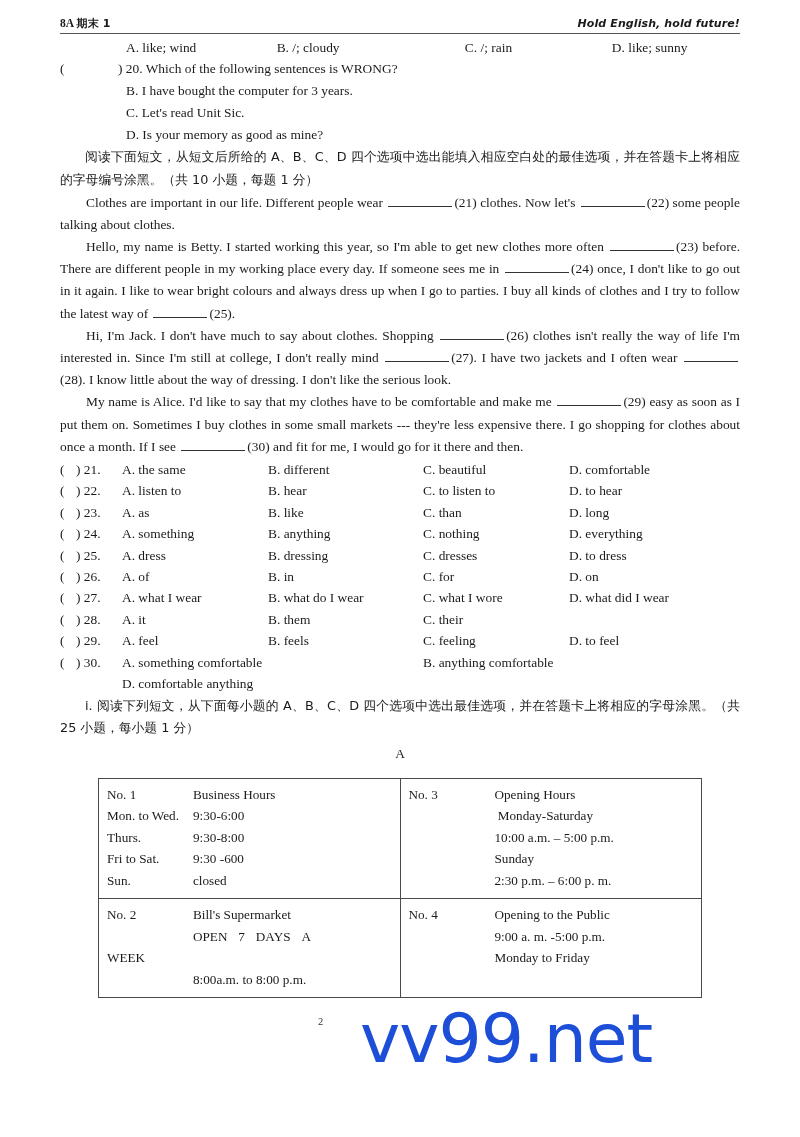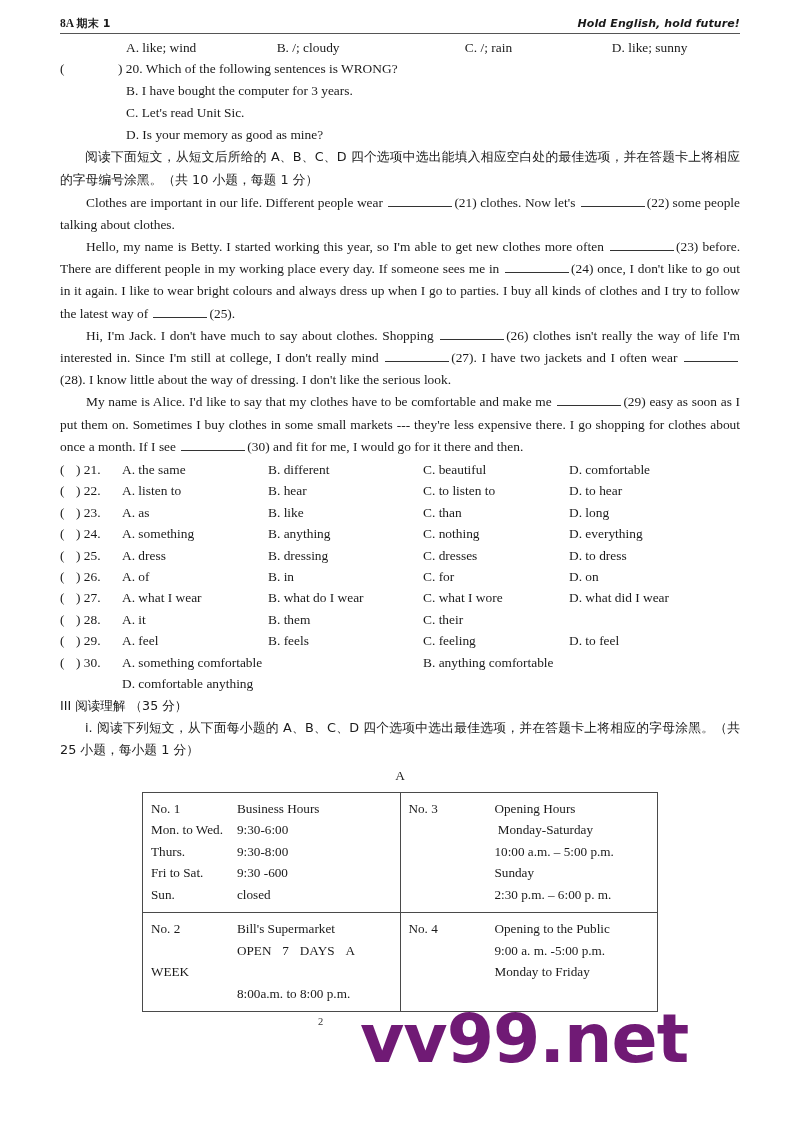--- a/index.html
+++ b/index.html
@@ -124,22 +124,22 @@
   
   .tbl-label {
     text-align: center;
     font-size: 13.4px;
     line-height: 20px;
     padding: 4px 0 2px 0;
     font-weight: 400;
   }
   table.adtable {
     border-collapse: collapse;
-    margin: 4px auto;
-    width: 516px;
+    margin: 12px auto;
+    width: 604px;
     table-layout: fixed;
   }
   table.adtable td.cellwrap {
     border: 1.3px solid #4a4a4a;
     vertical-align: top;
     padding: 5px 4px 7px 8px;
     font-size: 13.2px;
     line-height: 21.5px;
   }
   .cellgrid { display: flex; }
@@ -159,24 +159,24 @@
     left: 318px;
     top: 1016px;
     font-size: 10.5px;
     color: #333;
   }
   #watermark {
     position: absolute;
     left: 360px;
     top: 1005px;
     font-family: "DejaVu Sans", sans-serif;
-    font-weight: 700;
+    font-weight: 400;
     font-size: 68px;
     letter-spacing: -1px;
-    color: #701a75;
+    color: #1d4ed8;
     user-select: none;
     pointer-events: none;
     line-height: 1;
   }
 </style>
 </head>
 <body>
 
 <div id="page">
 
@@ -314,21 +314,20 @@
         <span class="c-a-wide">A. something comfortable</span>
         <span class="c-b-wide">B. anything comfortable</span>
       </div>
 
       <div class="cloze-row cloze-row-2">
         <span class="c-b-wide">D. comfortable anything</span>
       </div>
 
     </div>
 
-    <div class="sec-head">III  阅读理解 （35 分）</div>
     <div class="instr instr-first">i. 阅读下列短文，从下面每小题的 A、B、C、D 四个选项中选出最佳选项，并在答题卡上将相应的字母涂黑。（共 25 小题，每小题 1 分）</div>
 
     <div class="tbl-label">A</div>
 
     <table class="adtable">
       <tbody>
           <tr>
         <td class="cellwrap">
           <div class="cellgrid">
             <div class="cg-label">No. 1</div>

